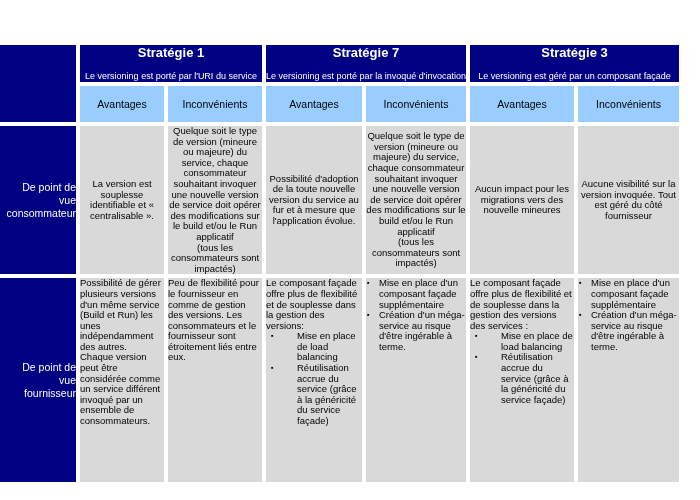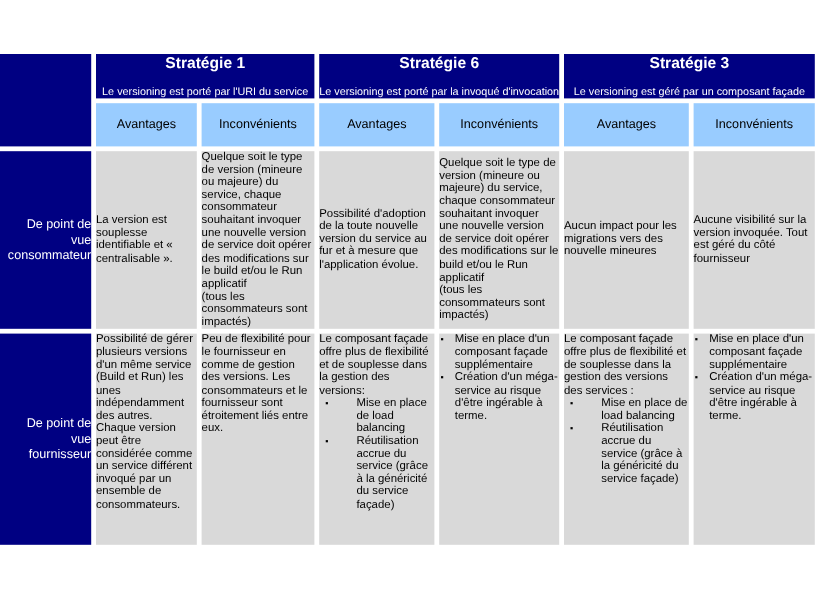--- a/index.html
+++ b/index.html
@@ -25,22 +25,22 @@
   }
   .rowhead{
     background:var(--header_navy,#000082);color:var(--header_text,#ffffff);
     text-align:right;vertical-align:middle;font-weight:normal;
     font-size:10.5px;line-height:13px;white-space:pre-line;
   }
   td.body{
     background:var(--cell_gray,#D9D9D9);color:var(--body_text,#000000);
     font-size:9.5px;line-height:10.6px;padding:4px 5px;
   }
-  .r-cons td.body{height:146px;vertical-align:middle;}
-  .r-four td.body{height:176px;vertical-align:top;}
+  .r-cons td.body{height:146px;vertical-align:middle;text-align:center;}
+  .r-four td.body{height:204px;vertical-align:top;}
   .txt{white-space:pre-line;}
   .bul{display:flex;align-items:flex-start;}
   .bul .b{flex:0 0 12px;padding-left:1px;font-size:7.5px;line-height:10.6px;}
   .bul.wide .b{flex:0 0 26px;padding-left:5px;}
   .bul .t{flex:1;}
 </style>
 </head>
 <body>
 
 <div class="canvas">
@@ -56,21 +56,21 @@
     </colgroup>
 
     <tbody>
         <tr class="r-strat">
       <td class="corner" rowspan="2"></td>
       <td class="strat" colspan="2">
         <div class="strat-title">Stratégie 1</div>
         <div class="strat-sub">Le versioning est porté par l'URI du service</div>
       </td>
       <td class="strat" colspan="2">
-        <div class="strat-title">Stratégie 6</div>
+        <div class="strat-title">Stratégie 7</div>
         <div class="strat-sub">Le versioning est porté par la invoqué d'invocation</div>
       </td>
       <td class="strat" colspan="2">
         <div class="strat-title">Stratégie 3</div>
         <div class="strat-sub">Le versioning est géré par un composant façade</div>
       </td>
     </tr>
 
     <tr class="r-sub">
       <td class="sub">Avantages</td>

